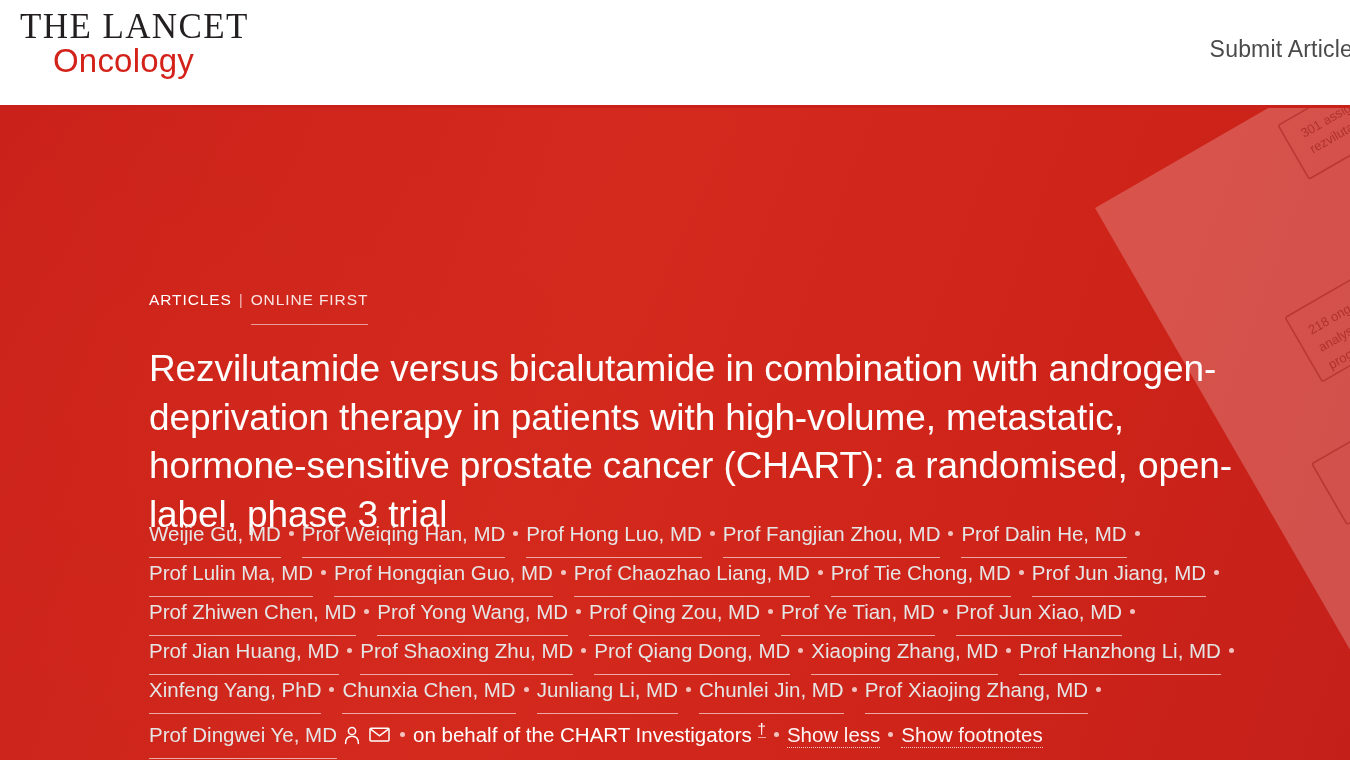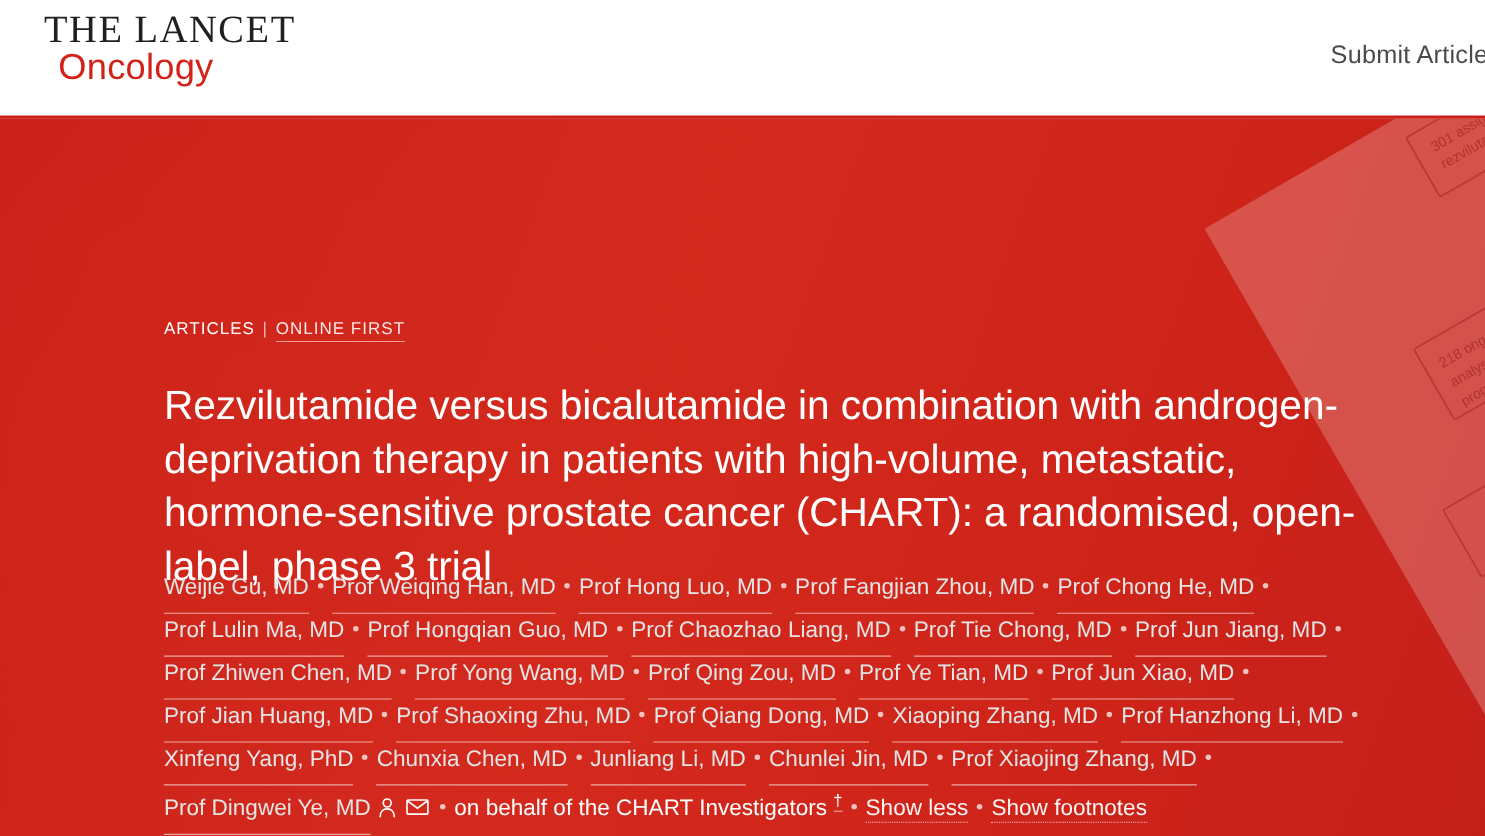--- a/index.html
+++ b/index.html
@@ -25,21 +25,20 @@
     left: 20px;
     top: 8px;
   }
   .logo-lancet {
     font-family: "Liberation Serif", serif;
     font-size: 35px;
     letter-spacing: 1.4px;
     color: #231f20;
     line-height: 1.06;
     font-weight: 400;
-    margin-left: 20px;
   }
   .logo-oncology {
     font-family: "Liberation Sans", sans-serif;
     font-size: 33px;
     color: #d32219;
     line-height: 1.08;
     margin-top: -2px;
     letter-spacing: 0.2px;
     margin-left: 33px;
   }
@@ -113,21 +112,21 @@
     left: 0;
     font-size: 15.5px;
     letter-spacing: 0.9px;
     white-space: nowrap;
   }
   .crumb-articles { color: #ffffff; font-weight: 400; text-align: right; }
   .crumb-sep { color: rgba(255,255,255,0.65); margin: 0 7px; }
   .crumb-online {
     color: rgba(255,255,255,0.88);
     border-bottom: 1px solid rgba(255,255,255,0.55);
-    padding-bottom: 2px;
+    padding-bottom: 16px;
     cursor: pointer;
   }
 
   .article-title {
     position: absolute;
     top: 237px;
     left: 0;
     width: 1115px;
     color: #ffffff;
     font-size: 37px;
@@ -248,21 +247,21 @@
 
     <div class="breadcrumb">
       <span class="crumb-articles">ARTICLES</span><span class="crumb-sep">|</span><span class="crumb-online">ONLINE FIRST</span>
     </div>
 
     <h1 class="article-title">Rezvilutamide versus bicalutamide in combination with androgen-deprivation therapy in patients with high-volume, metastatic, hormone-sensitive prostate cancer (CHART): a randomised, open-label, phase 3 trial</h1>
 
     <div class="authors">
 
       <div class="author-line">
-        <span class="author">Weijie Gu, MD</span><span class="dot"></span><span class="author">Prof Weiqing Han, MD</span><span class="dot"></span><span class="author">Prof Hong Luo, MD</span><span class="dot"></span><span class="author">Prof Fangjian Zhou, MD</span><span class="dot"></span><span class="author">Prof Chong He, MD</span><span class="dot"></span>
+        <span class="author">Weijie Gu, MD</span><span class="dot"></span><span class="author">Prof Weiqing Han, MD</span><span class="dot"></span><span class="author">Prof Hong Luo, MD</span><span class="dot"></span><span class="author">Prof Fangjian Zhou, MD</span><span class="dot"></span><span class="author">Prof Dalin He, MD</span><span class="dot"></span>
       </div>
 
       <div class="author-line">
         <span class="author">Prof Lulin Ma, MD</span><span class="dot"></span><span class="author">Prof Hongqian Guo, MD</span><span class="dot"></span><span class="author">Prof Chaozhao Liang, MD</span><span class="dot"></span><span class="author">Prof Tie Chong, MD</span><span class="dot"></span><span class="author">Prof Jun Jiang, MD</span><span class="dot"></span>
       </div>
 
       <div class="author-line">
         <span class="author">Prof Zhiwen Chen, MD</span><span class="dot"></span><span class="author">Prof Yong Wang, MD</span><span class="dot"></span><span class="author">Prof Qing Zou, MD</span><span class="dot"></span><span class="author">Prof Ye Tian, MD</span><span class="dot"></span><span class="author">Prof Jun Xiao, MD</span><span class="dot"></span>
       </div>
 

